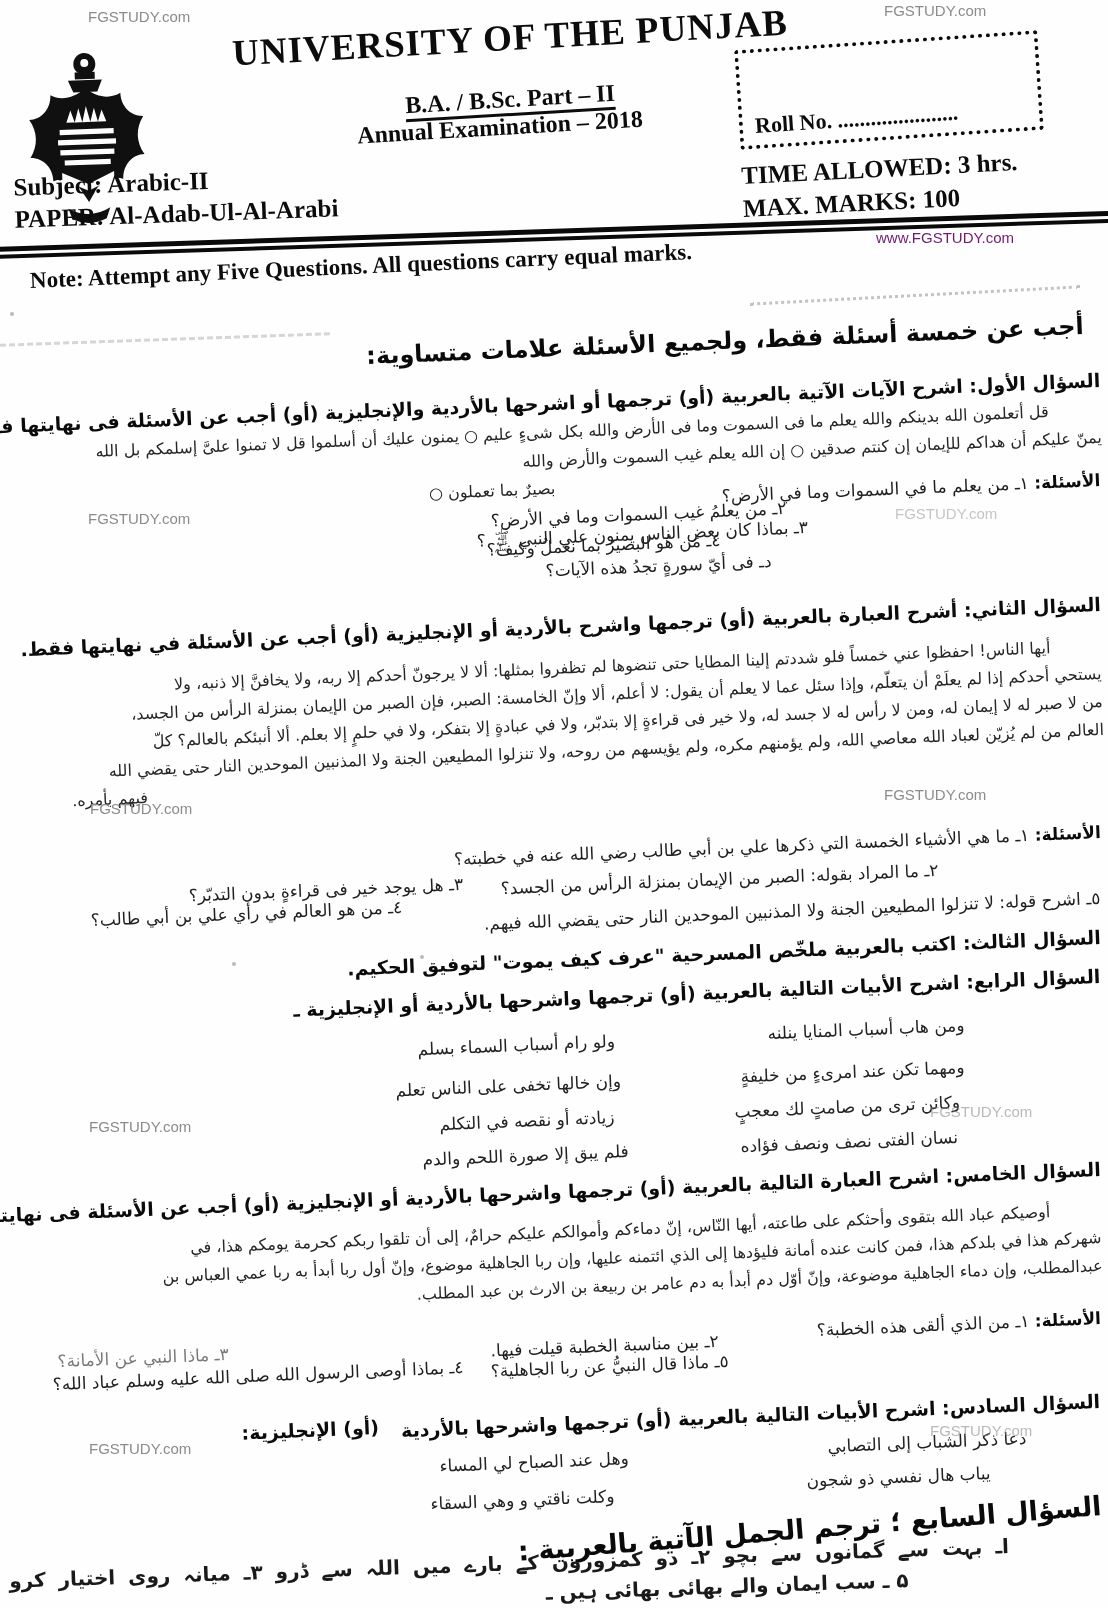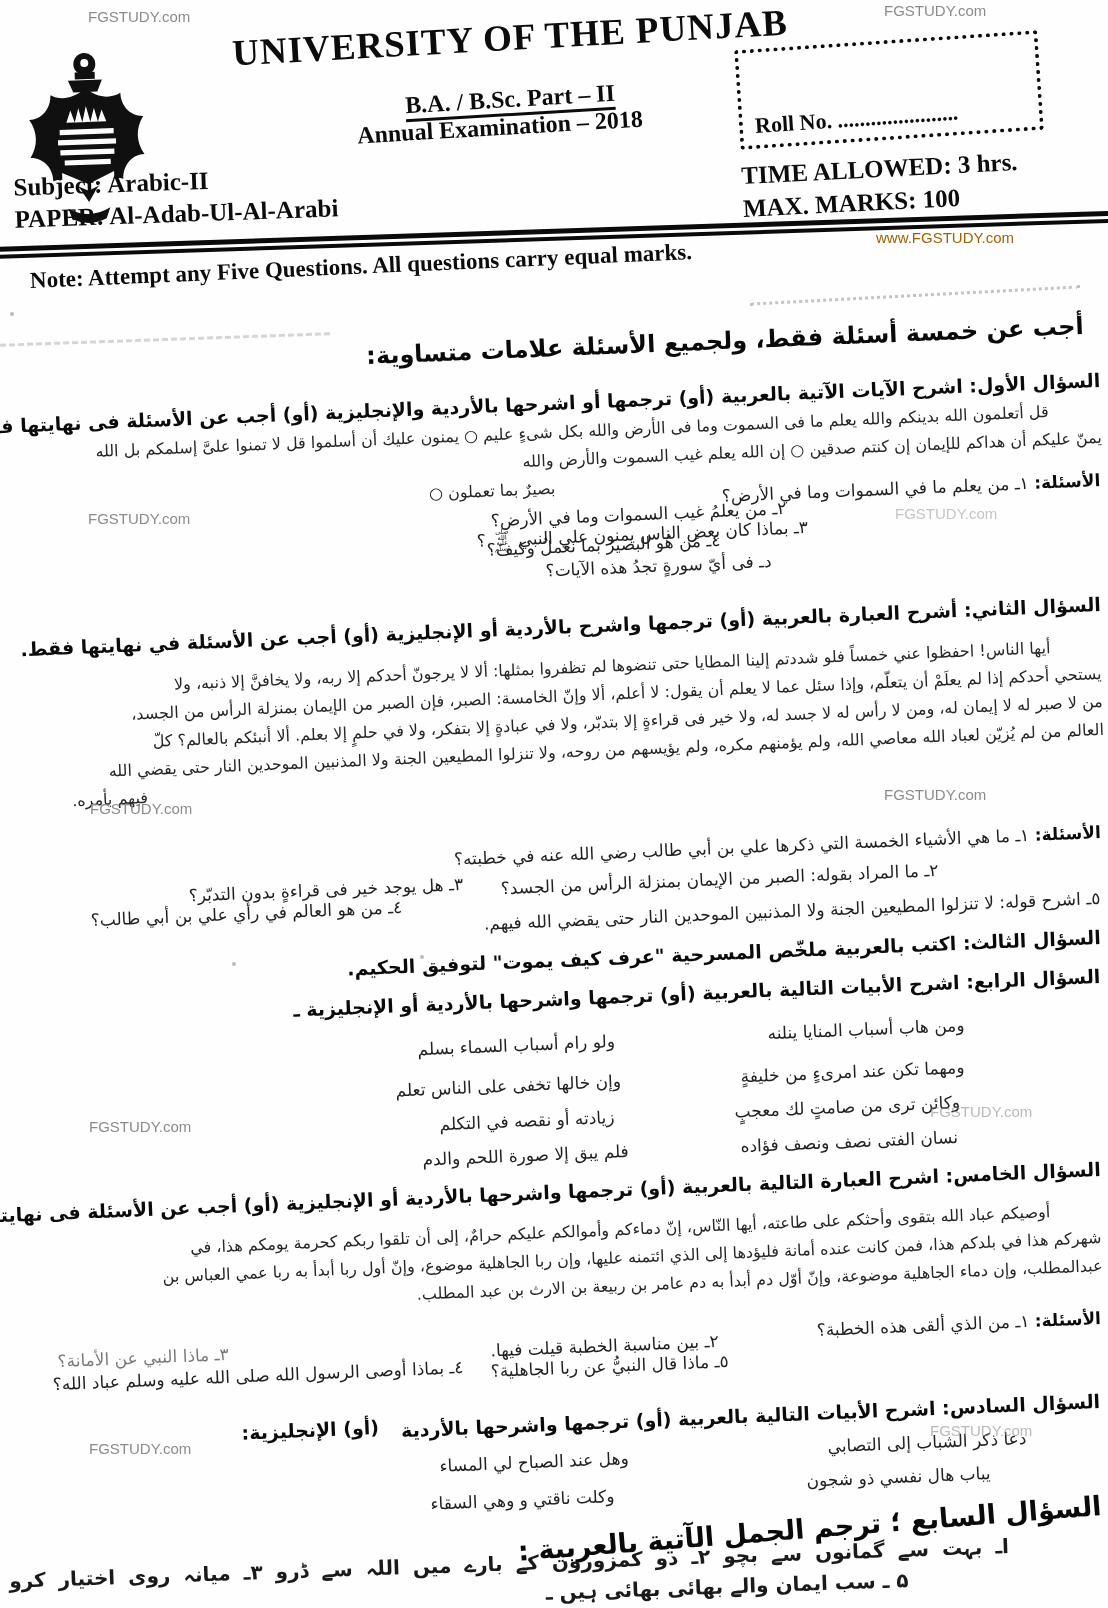--- a/index.html
+++ b/index.html
@@ -27,21 +27,21 @@
   #exam{left:280px;top:114px;width:440px;text-align:center;font-size:24px;transform:rotate(-3.4deg);}
   #crest{left:20px;top:50px;transform:rotate(-2deg);}
   #rollbox{left:737px;top:40px;width:296px;height:92px;border:4px dotted #0d0d0d;border-radius:4px;
            transform:rotate(-3.8deg);}
   #rollbox .latin{position:absolute;left:12px;bottom:6px;font-size:22px;}
   #timemarks{left:742px;top:152px;font-size:25px;line-height:33px;transform:rotate(-2.9deg);}
   #subjpaper{left:14px;top:166px;font-size:25px;line-height:32px;transform:rotate(-2deg);}
   #divider{left:-10px;top:247px;width:1136px;height:3px;background:#fff;
            border-top:5px solid #0a0a0a;border-bottom:4px solid #0a0a0a;
            transform:rotate(-1.85deg);transform-origin:left center;}
-  #wm-rule{left:876px;top:229px;color:#a16207;}
+  #wm-rule{left:876px;top:229px;color:#701a75;}
   #note{left:30px;top:268px;font-size:23px;transform:rotate(-2.5deg);transform-origin:left center;}
   .artifact{position:absolute;height:0;opacity:.5;}
   #art1{left:750px;top:294px;width:330px;border-top:3px dotted #8a8a8a;transform:rotate(-3deg);}
   #art2{left:0px;top:338px;width:330px;border-top:3px dashed #9a9a9a;opacity:.4;transform:rotate(-2deg);}
   .speck{position:absolute;width:4px;height:4px;border-radius:50%;background:#777;opacity:.5;}
   
   #instruction{right:25px;top:312px;font-size:24px;font-weight:bold;color:#0a0a0a;}
   #q1h{right:8px;top:369px;}
   #q1p{right:60px;top:398px;}
   #q1p .l2{margin-right:-52px;}

